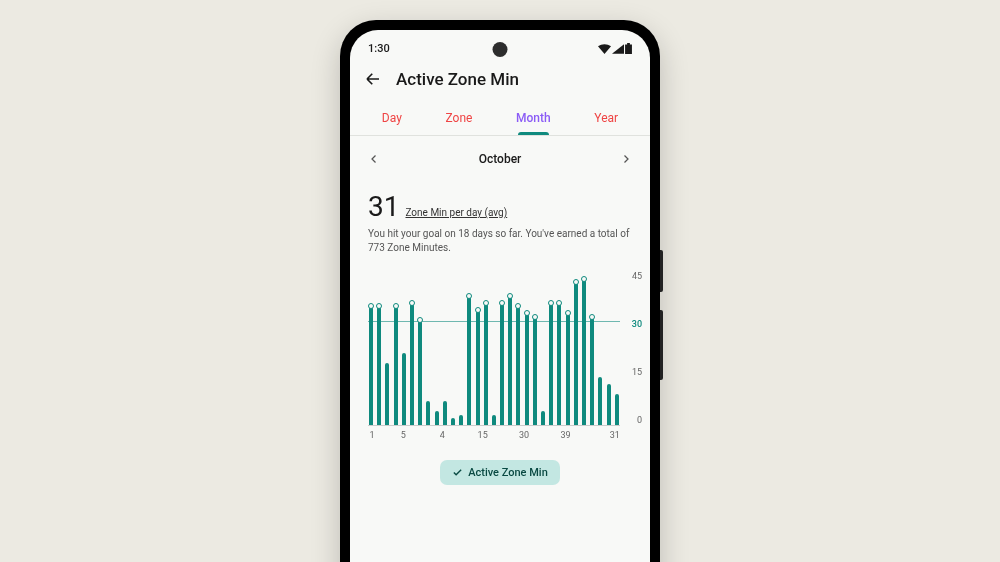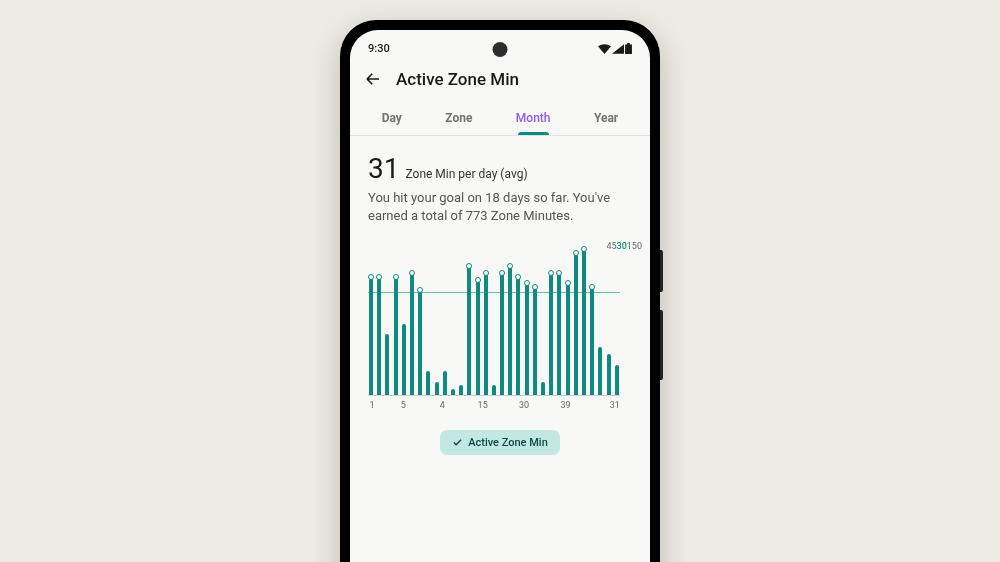--- a/index.html
+++ b/index.html
@@ -72,24 +72,23 @@
   .page-title { font-size: 17px; font-weight: 500; }
   .tabs {
     display: flex;
     justify-content: space-around;
     padding: 0 10px;
     border-bottom: 1px solid #e0e2de;
   }
   .tab {
     padding: 8px 6px 10px;
     font-size: 12px;
-    color: #737373;
+    color: #ef4444;
     cursor: pointer;
     position: relative;
-    font-weight: bold;
   }
   .tab.active {
     color: #8b5cf6;
     font-weight: 500;
   }
   .tab.active::after {
     content: '';
     position: absolute;
     bottom: 0;
     left: 8px;
@@ -109,23 +108,23 @@
   .period-label { font-weight: 500; }
   .stats {
     padding: 16px 18px 4px;
   }
   .stat-main {
     display: flex;
     align-items: baseline;
     gap: 6px;
   }
   .stat-number { font-size: 28px; font-weight: 400; }
-  .stat-unit { font-size: 12px; color: #333; }
+  .stat-unit { font-size: 10px; color: #333; text-decoration: underline; }
   .stat-desc {
-    font-size: 13px;
+    font-size: 10px;
     color: #555;
     margin-top: 4px;
     line-height: 1.4;
   }
   .chart-wrap {
     padding: 12px 8px 4px 18px;
     position: relative;
   }
   .chart-area {
     display: flex;
@@ -173,22 +172,22 @@
     transform: translateX(-50%);
     width: 4px;
     height: 4px;
     border-radius: 50%;
     background: #f8f9f7;
     border: 1px solid #0f8a7e;
   }
   .y-axis {
     width: 22px;
     display: flex;
-    flex-direction: row;
-    justify-content: flex-end;
+    flex-direction: column;
+    justify-content: space-between;
     font-size: 9px;
     color: #666;
     text-align: right;
     padding-left: 4px;
     padding-bottom: 1px;
   }
   .y-tick.goal { color: #0f8a7e; font-weight: 500; }
   .x-axis {
     display: flex;
     font-size: 9px;
@@ -231,21 +230,21 @@
 </head>
 <body>
 
 <div class="phone">
   <div class="side-button b1"></div>
   <div class="side-button b2"></div>
   <div class="screen">
     <div class="camera"></div>
 
     <div class="status-bar">
-      <span>9:30</span>
+      <span>1:30</span>
       <div class="status-right">
         <svg width="13" height="10" viewBox="0 0 24 18">
             <path fill="#1a1a1a" d="M12 18 L0 4 C7 -1 17 -1 24 4 Z"></path>
           </svg>
         <svg width="12" height="10" viewBox="0 0 20 16">
             <path fill="#1a1a1a" d="M0 16 L20 16 L20 0 Z"></path>
           </svg>
         <svg width="7" height="11" viewBox="0 0 10 16">
             <path fill="#1a1a1a" d="M3 0h4v2h3v14H0V2h3z"></path>
           </svg>
@@ -259,20 +258,29 @@
       <div class="page-title">Active Zone Min</div>
     </div>
 
     <div class="tabs" id="tabs">
         <div class="tab">Day</div>
         <div class="tab">Zone</div>
         <div class="tab active">Month</div>
         <div class="tab">Year</div>
       </div>
 
+    <div class="period-nav">
+      <svg class="chev" viewBox="0 0 24 24">
+          <path fill="none" stroke="#555" stroke-width="2.5" d="M15 5l-7 7 7 7"></path>
+        </svg>
+      <span class="period-label">October</span>
+      <svg class="chev" viewBox="0 0 24 24">
+          <path fill="none" stroke="#555" stroke-width="2.5" d="M9 5l7 7-7 7"></path>
+        </svg>
+    </div>
 
     <div class="stats">
       <div class="stat-main">
         <span class="stat-number">31</span>
         <span class="stat-unit">Zone Min per day (avg)</span>
       </div>
       <div class="stat-desc">You hit your goal on 18 days so far. You've earned a total of 773 Zone Minutes.</div>
     </div>
 
     <div class="chart-wrap">

